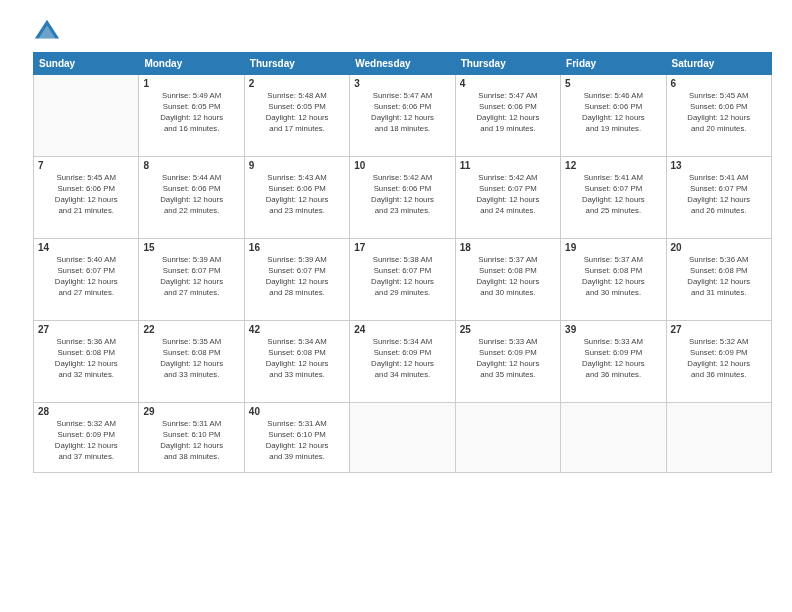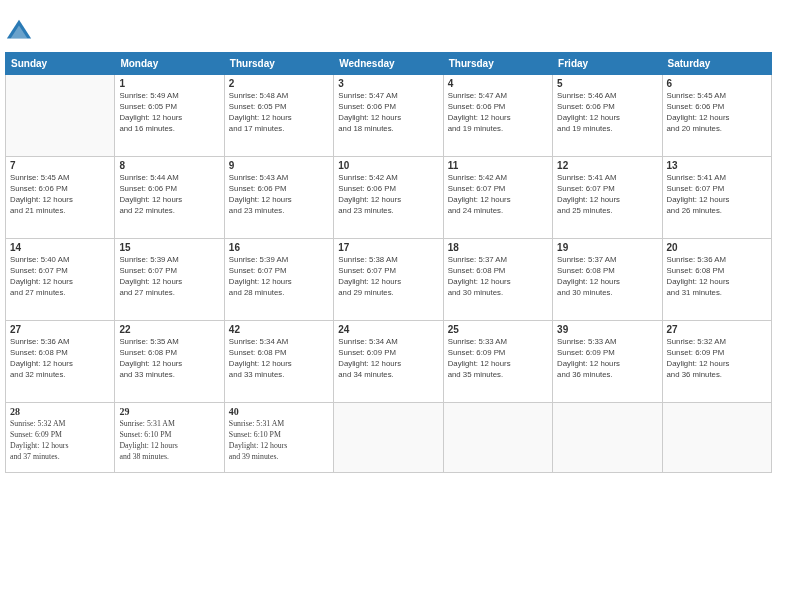--- a/index.html
+++ b/index.html
@@ -6,21 +6,21 @@
     body {
       width: 792px;
       height: 612px;
       font-family: Arial, sans-serif;
       background: #fff;
       overflow: hidden;
     }
     .page {
       width: 792px;
       height: 612px;
-      padding: 18px 20px 10px 5px;
+      padding: 18px 20px 10px 33px;
     }
     .header-row {
       display: flex;
       justify-content: space-between;
       align-items: flex-start;
       margin-bottom: 6px;
     }
     .logo {
       display: flex;
       align-items: center;
@@ -80,24 +80,24 @@
       font-weight: bold;
       font-size: 10px;
       color: #333;
       display: block;
       margin-bottom: 2px;
     }
     .day-info {
       font-size: 7.8px;
       color: #444;
       line-height: 1.4;
+      text-align: center;
     }
     .last-row td {
       height: 70px;
-      font-family: Liberation Serif, serif;
     }
   </style>
 </head>
 <body>
 
 <div class="page">
   <div class="header-row">
     <div class="logo">
       <svg class="logo-icon" viewBox="0 0 30 30">
         <polygon points="15,2 28,22 2,22" fill="#2a7ab5"></polygon>

